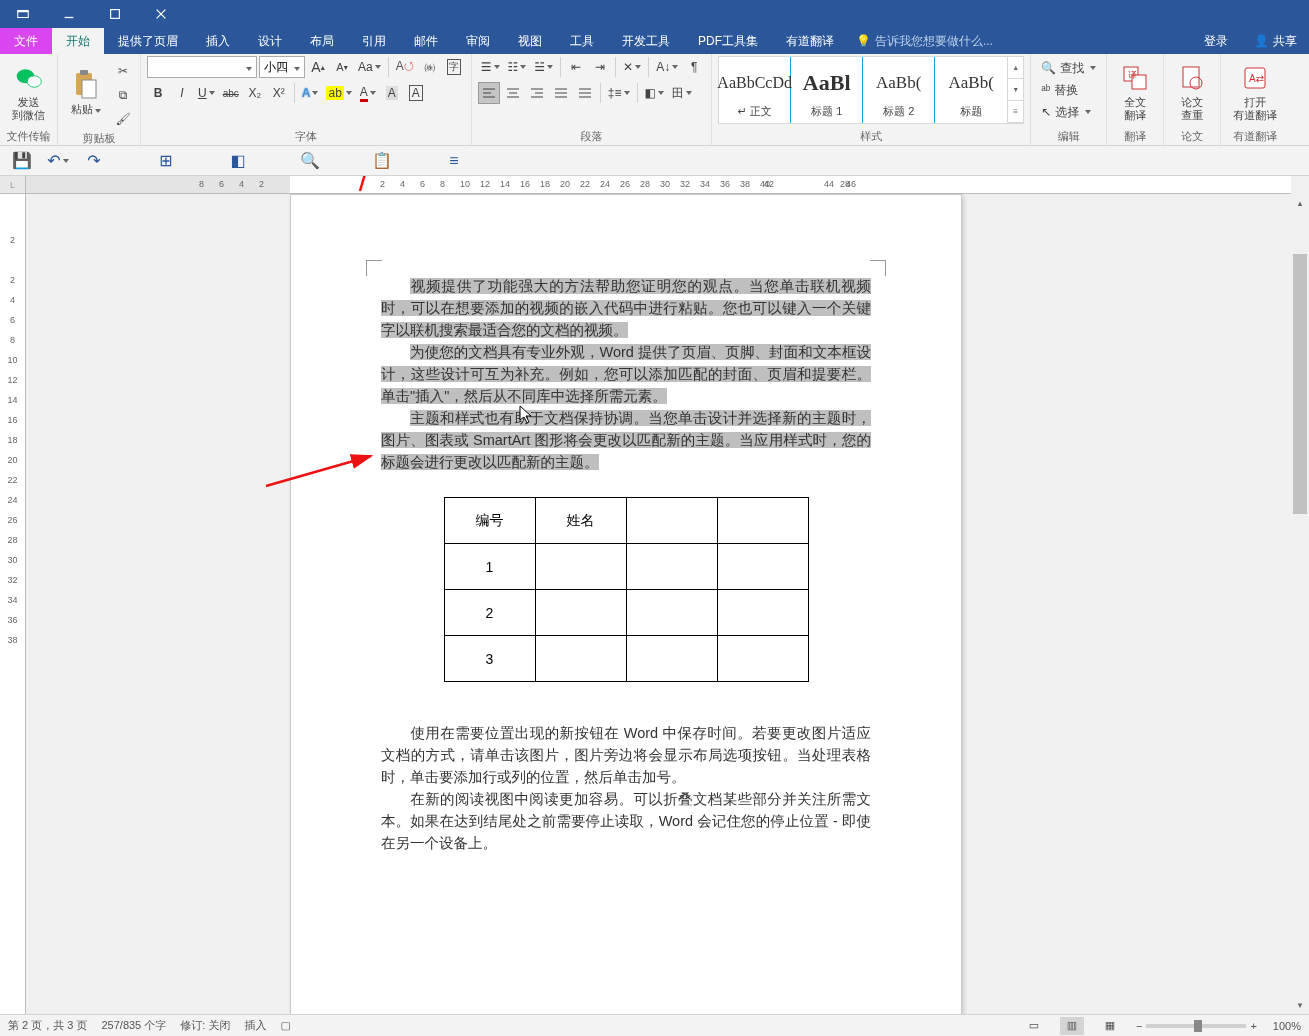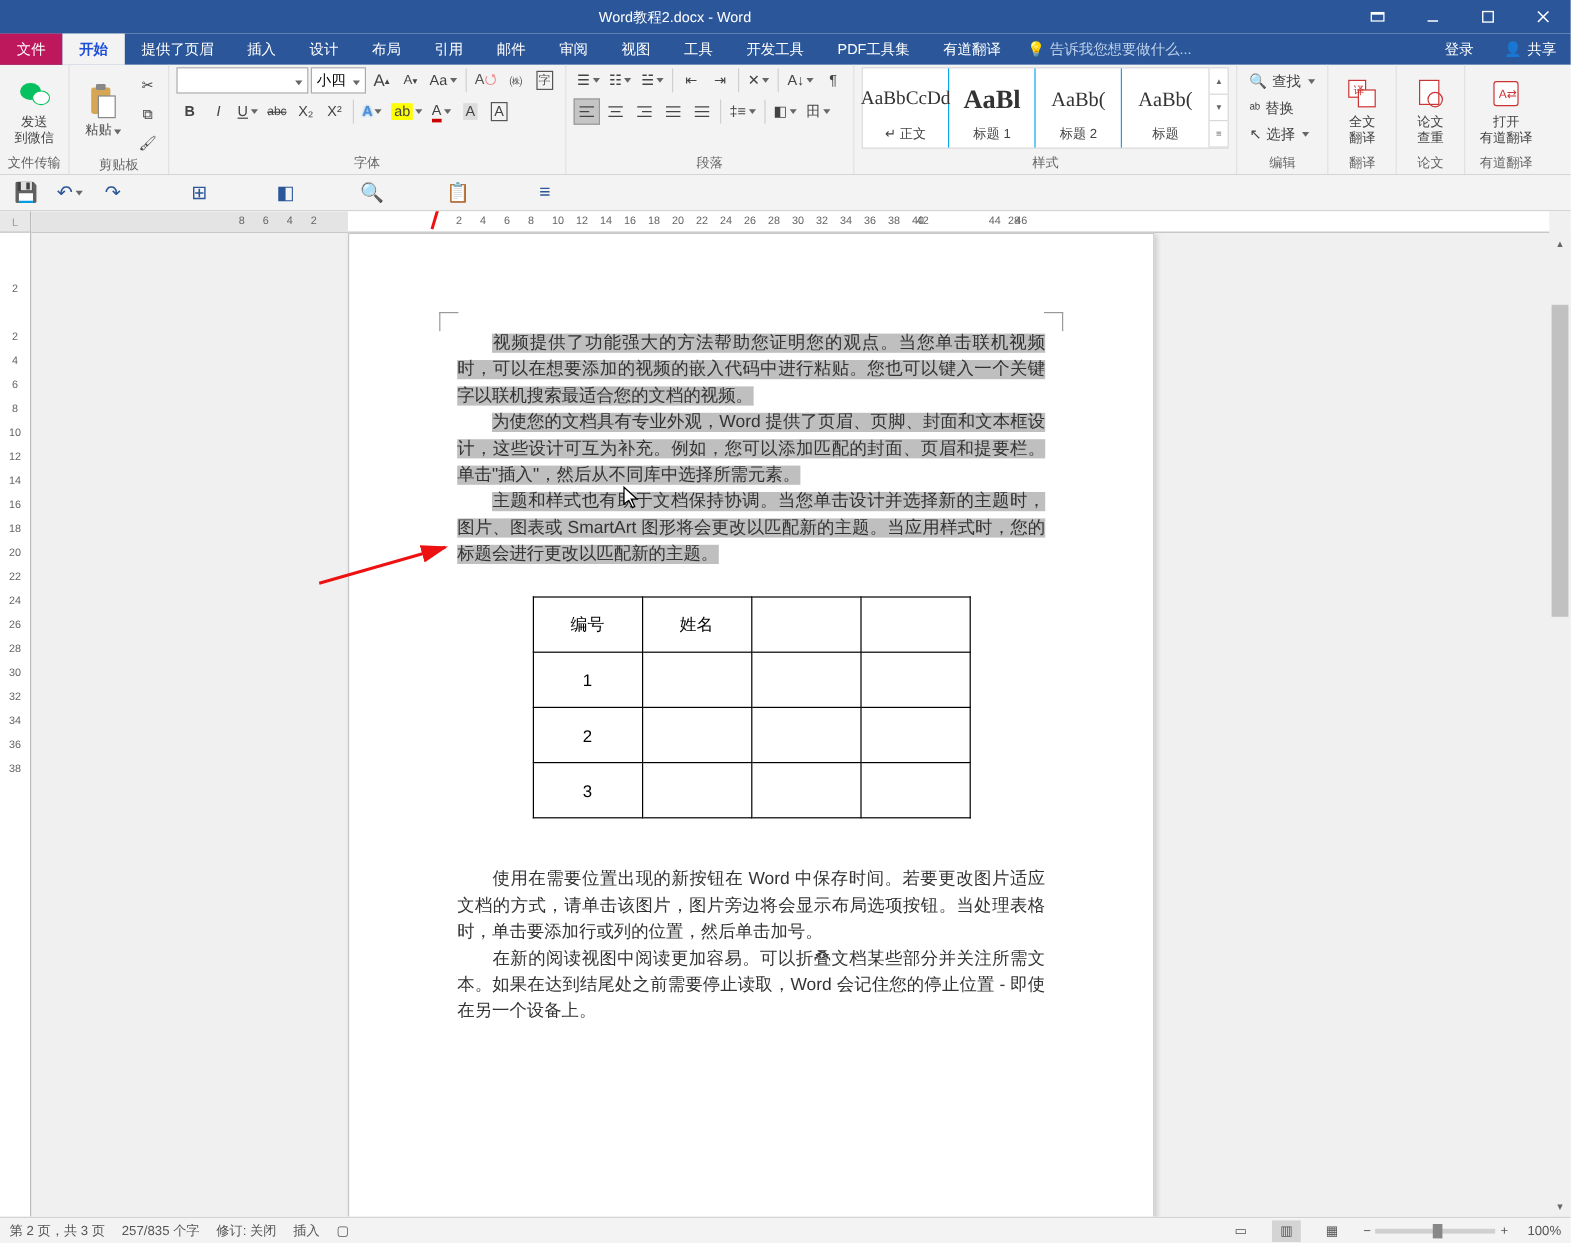--- a/index.html
+++ b/index.html
@@ -8,21 +8,21 @@
 
 .titlebar { height:28px; background:#2b579a; color:#fff; display:flex; align-items:center; font-size:12px; }
 .titlebar .center { flex:1; text-align:center; }
 .titlebar .right { display:flex; }
 .titlebar .winbtn { width:46px; height:28px; display:flex; align-items:center; justify-content:center; cursor:default; }
 .titlebar .winbtn svg { width:14px; height:14px; }
 
 
 .tabrow { height:26px; background:#2b579a; display:flex; align-items:stretch; color:#fff; font-size:12px; }
 .tabrow .tab { padding:0 14px; display:flex; align-items:center; cursor:default; }
-.tabrow .tab.active { background:#f3f3f3; color:#1d4ed8;font-weight:bold; }
+.tabrow .tab.active { background:#f3f3f3; color:#0f766e; }
 .tabrow .spacer { flex:1; }
 .tabrow .tell { color:#bcd0eb; padding:0 8px; display:flex; align-items:center; gap:4px;}
 .tabrow .login { padding:0 14px; display:flex; align-items:center; }
 .tabrow .share { padding:0 12px; display:flex; align-items:center; gap:4px;}
 
 
 .ribbon { height:92px; background:#f3f3f3; border-bottom:1px solid #d4d4d4; display:flex; }
 .group { border-right:1px solid #e1e1e1; padding:2px 6px 1px; display:flex; flex-direction:column; position:relative; }
 .group-body { flex:1; display:flex; align-items:flex-start; gap:4px; }
 .group-label { font-size:11px; color:#666; text-align:center; height:16px; line-height:16px; }
@@ -90,21 +90,20 @@
 .status .vbtn.active { background:#d4d4d4;}
 .zoom { display:flex; align-items:center; gap:4px;}
 .zoom .track { width:100px; height:4px; background:#d0d0d0; position:relative;}
 .zoom .track .knob { position:absolute; top:-4px; left:48px; width:8px; height:12px; background:#888;}
 .ruler-num { position:absolute; font-size:9px; color:#666; top:3px;}
 </style>
 </head>
 <body>
 
 <div class="titlebar">
-  <div class="center">Word教程2.docx - Word</div>
   <div class="right">
     <div class="winbtn">
         <svg viewBox="0 0 16 16">
           <rect x="2" y="4" width="12" height="8" fill="none" stroke="#fff" stroke-width="1.2"></rect>
           <rect x="2" y="4" width="12" height="2" fill="#fff"></rect>
         </svg>
       </div>
     <div class="winbtn">
         <svg viewBox="0 0 16 16">
           <line x1="3" y1="12" x2="13" y2="12" stroke="#fff" stroke-width="1.5"></line>
@@ -118,21 +117,21 @@
     <div class="winbtn">
         <svg viewBox="0 0 16 16">
           <line x1="3" y1="3" x2="13" y2="13" stroke="#fff" stroke-width="1.5"></line>
           <line x1="13" y1="3" x2="3" y2="13" stroke="#fff" stroke-width="1.5"></line>
         </svg>
       </div>
   </div>
 </div>
 
 <div class="tabrow">
-  <div class="tab" style="background:#be185d">文件</div>
+  <div class="tab" style="background:#d946ef">文件</div>
   <div class="tab active">开始</div>
   <div class="tab">提供了页眉</div>
   <div class="tab">插入</div>
   <div class="tab">设计</div>
   <div class="tab">布局</div>
   <div class="tab">引用</div>
   <div class="tab">邮件</div>
   <div class="tab">审阅</div>
   <div class="tab">视图</div>
   <div class="tab">工具</div>

